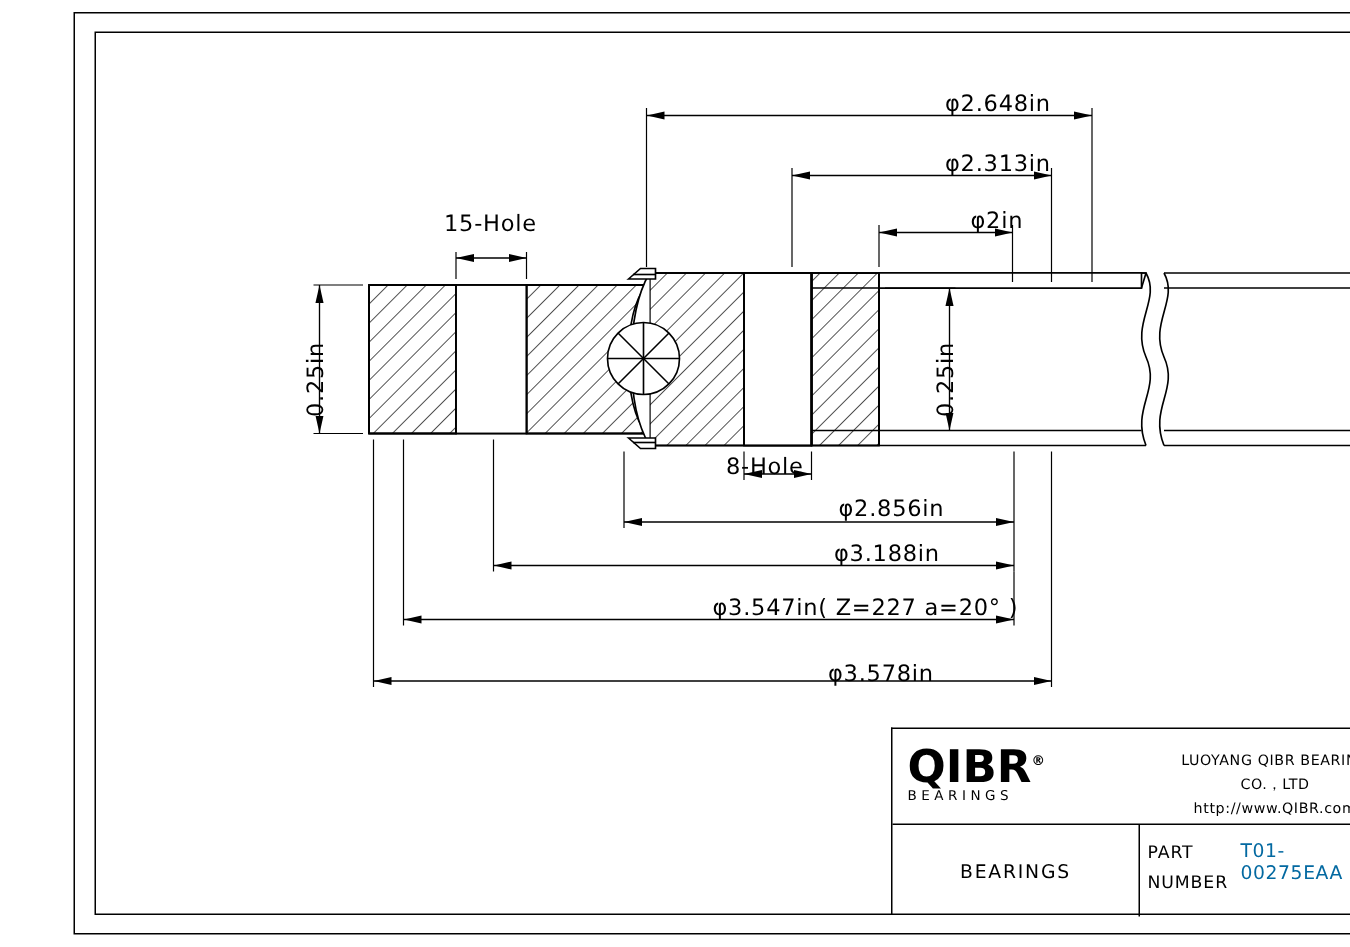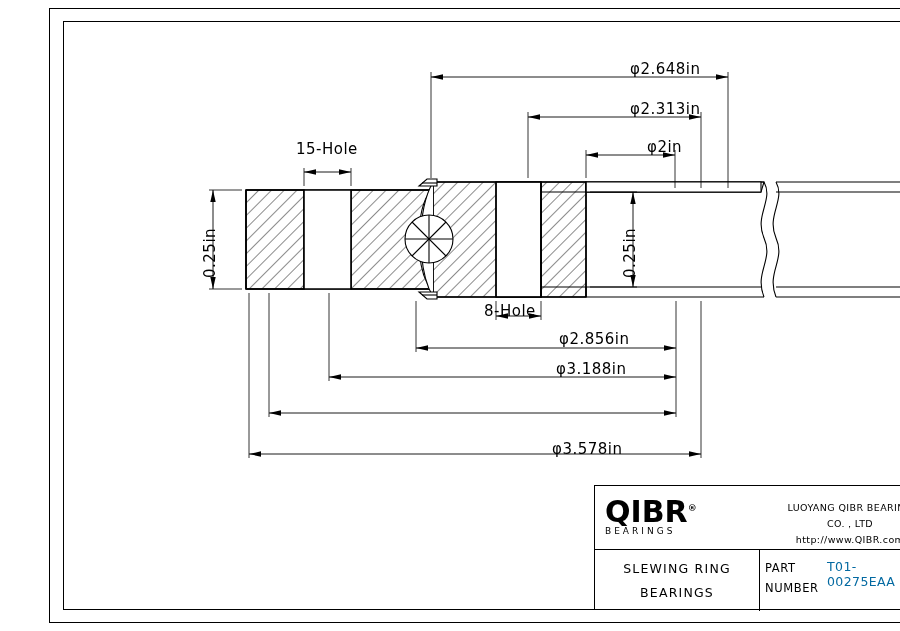--- a/index.html
+++ b/index.html
@@ -280,39 +280,39 @@
 
   <div class="dimtext" style="left:589px; top:60px;">φ2.648in</div>
   <div class="dimtext" style="left:589px; top:100px;">φ2.313in</div>
   <div class="dimtext" style="left:606px; top:138px;">φ2in</div>
 
   <div class="dimtext" style="left:255px; top:140px;">15-Hole</div>
   <div class="dimtext" style="left:443px; top:302px;">8-Hole</div>
 
   <div class="dimtext" style="left:518px; top:330px;">φ2.856in</div>
   <div class="dimtext" style="left:515px; top:360px;">φ3.188in</div>
+  <div class="dimtext" style="left:434px; top:396px;">φ3.547in( Z=227 a=20° )</div>
   <div class="dimtext" style="left:511px; top:440px;">φ3.578in</div>
 
   <div class="dimtext vert" style="left:160px; top:278px;">0.25in</div>
   <div class="dimtext vert" style="left:580px; top:278px;">0.25in</div>
 
   <div class="titleblock">
     <div class="tb-row1">
       <div class="tb-logo">
         <div class="logo-main"><span>QIBR</span><span class="logo-reg">®</span></div>
         <div class="logo-sub">BEARINGS</div>
       </div>
       <div class="tb-company">
         <div>LUOYANG QIBR BEARING CO.，LTD</div>
         <div>http://www.QIBR.com</div>
       </div>
     </div>
     <div class="tb-row2">
       <div class="tb-product">
-        <div>SLEWING  RING</div>
         <div>BEARINGS</div>
       </div>
       <div class="tb-partlabel">
         <div>PART</div>
         <div>NUMBER</div>
       </div>
       <div class="tb-partno">T01-00275EAA</div>
     </div>
   </div>
 

